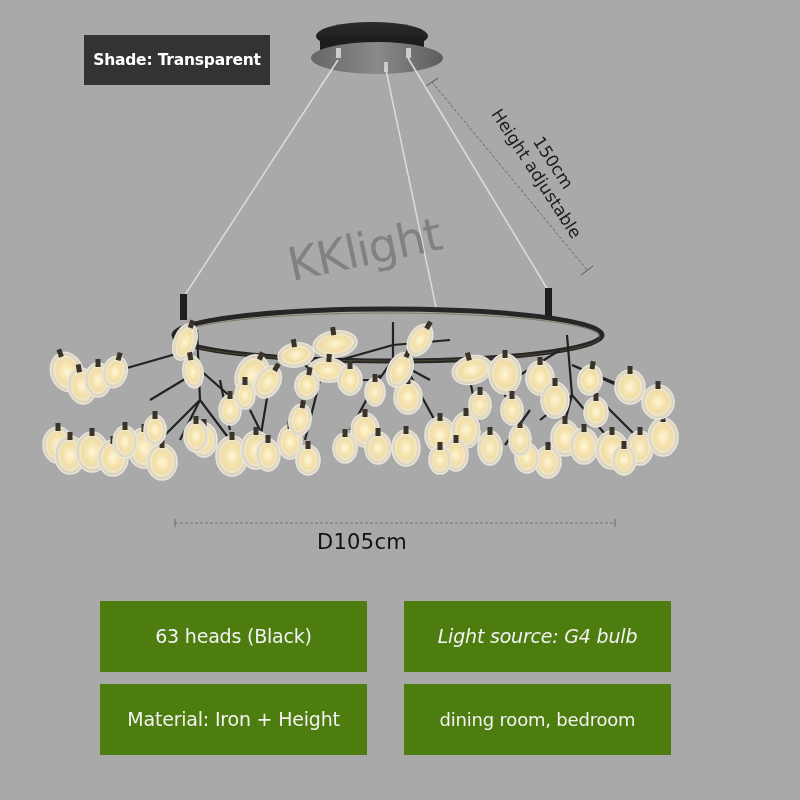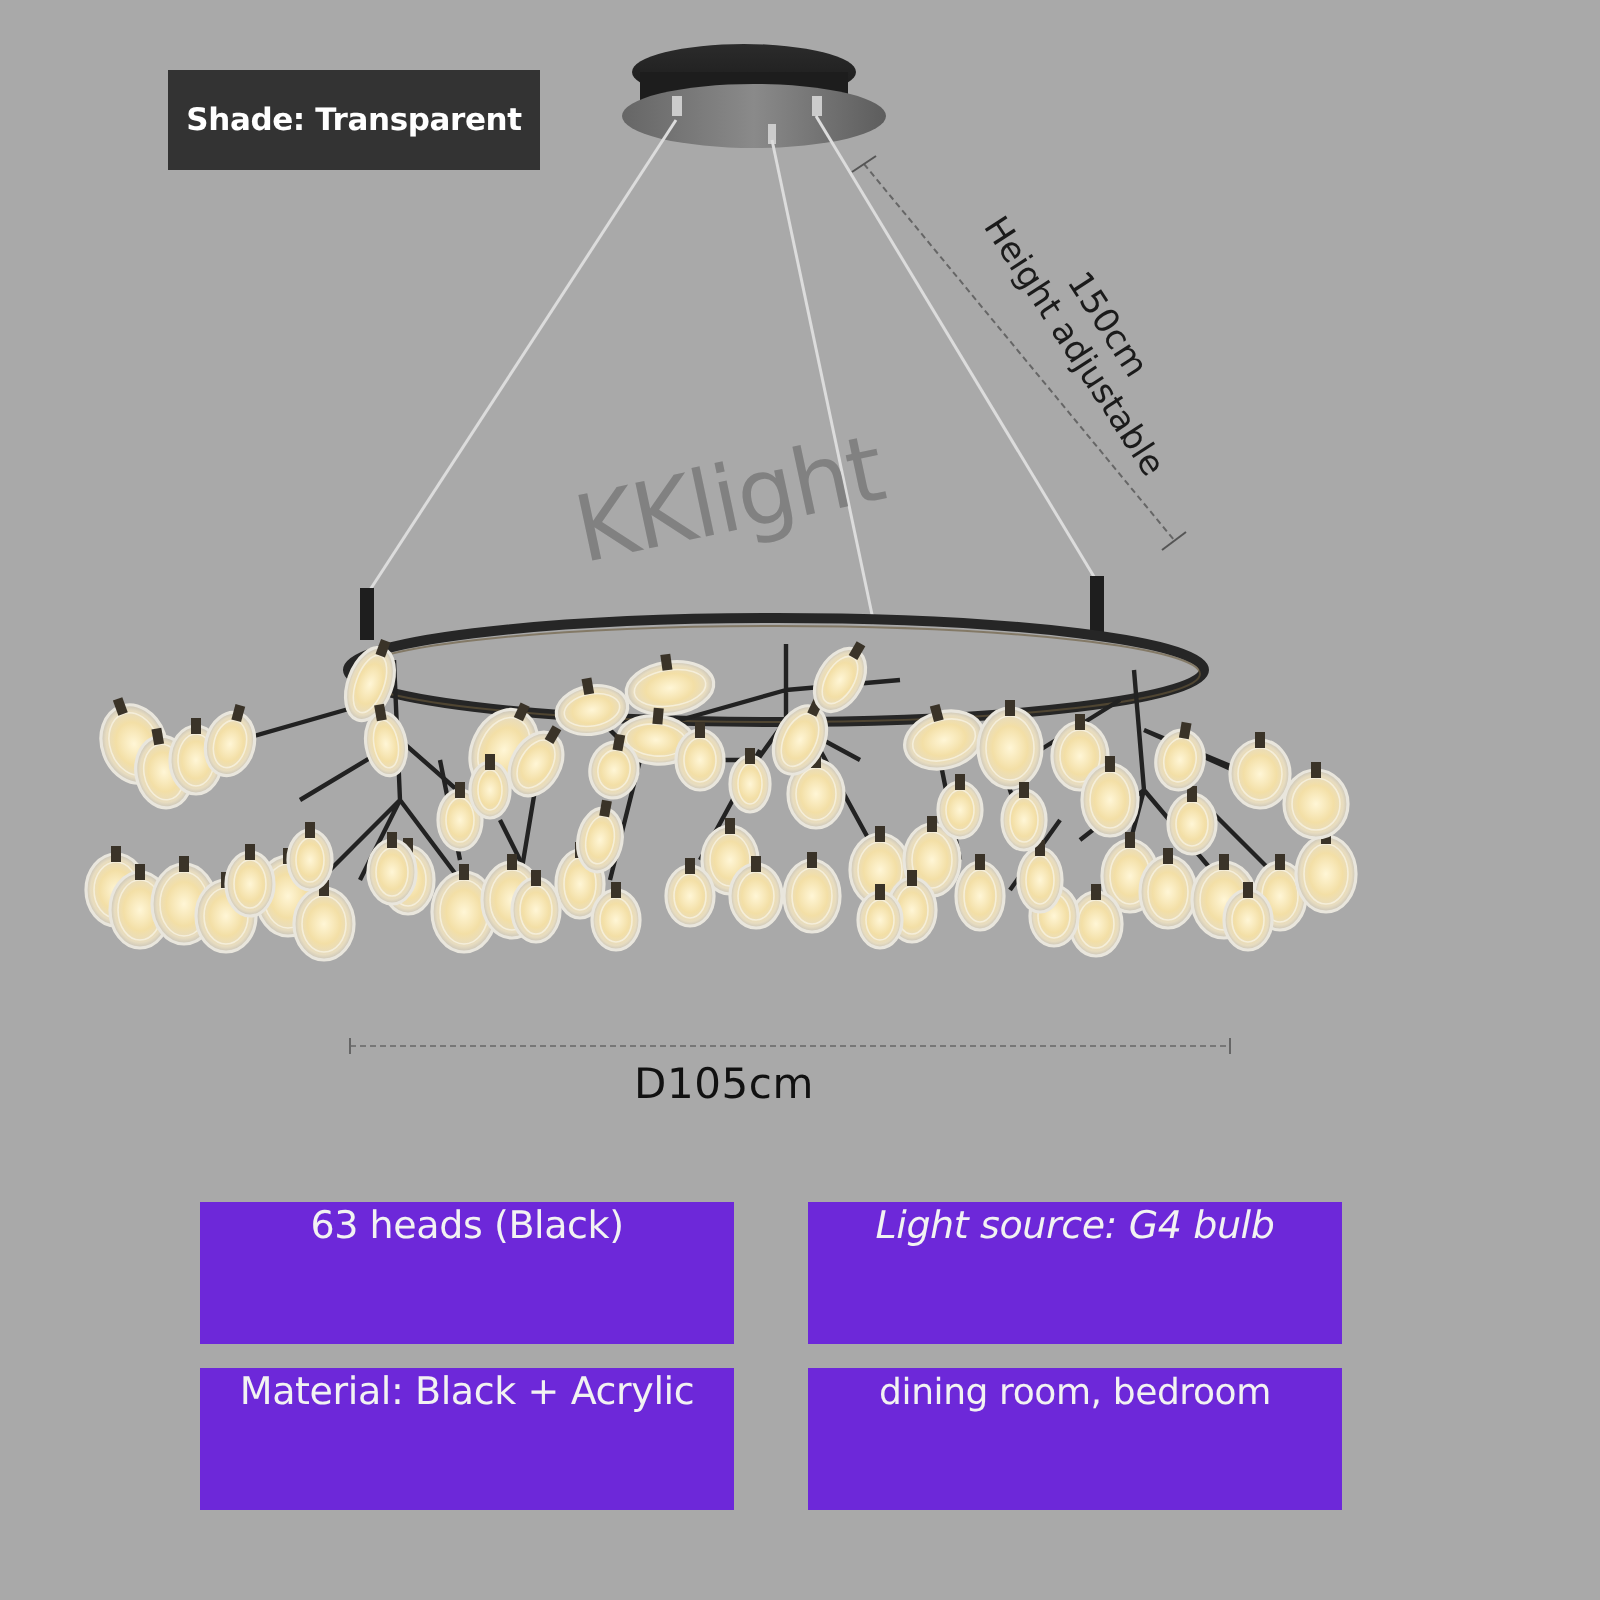--- a/index.html
+++ b/index.html
@@ -47,23 +47,23 @@
     .height-label span { display: block; }
     .diameter-label {
       position: absolute; left: 0; width: 724px; top: 530px;
       text-align: center;
       font-size: 21px; color: #111111;
       letter-spacing: 0.3px;
     }
     .spec-box {
       position: absolute;
       width: 267px; height: 71px;
-      background: #6d28d9;
+      background: #4d7c0f;
       color: #f2f2f2;
-      display: flex; justify-content: center;
+      display: flex; align-items: center; justify-content: center;
       text-align: center;
       font-size: 19px;
       line-height: 25px;
       letter-spacing: -0.2px;
     }
     .spec-box .inner { display: block; }
     .spec-box .inner span { display: block; white-space: nowrap; }
     .b1 { left: 100px; top: 601px; }
     .b2 { left: 404px; top: 601px; font-style: italic; }
     .b3 { left: 100px; top: 684px; }
@@ -473,20 +473,20 @@
       <span>63 heads (Black)</span>
     </div>
 </div>
 <div class="spec-box b2">
   <div class="inner">
       <span>Light source: G4 bulb</span>
     </div>
 </div>
 <div class="spec-box b3">
   <div class="inner">
-      <span>Material: Black + Acrylic</span>
+      <span>Material: Iron + Height</span>
     </div>
 </div>
 <div class="spec-box b4">
   <div class="inner">
     <span>dining room, bedroom</span>
   </div>
 </div>
 
 </body></html>

